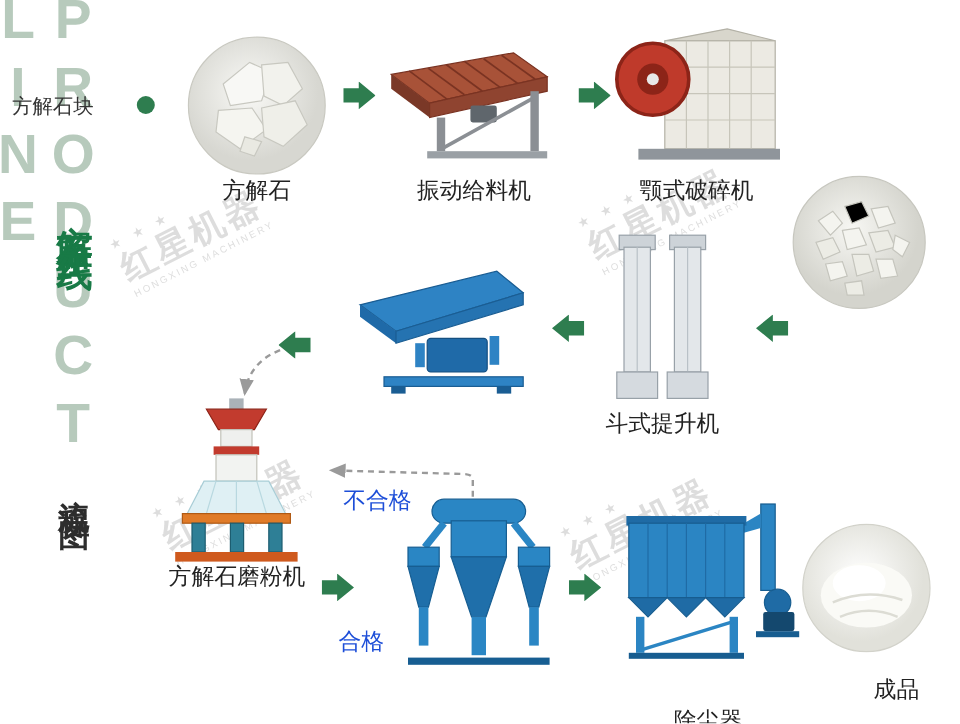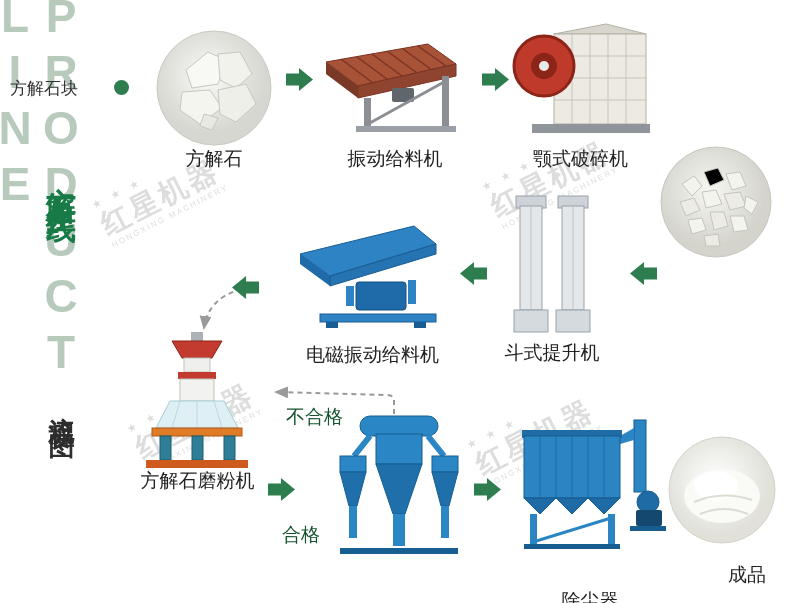--- a/index.html
+++ b/index.html
@@ -9,21 +9,21 @@
   #banner{position:absolute;left:-8px;top:-10px;font-size:46px;font-weight:bold;
           color:#b7cabc;letter-spacing:4px;line-height:1;}
   #title-green{position:absolute;left:40px;top:163px;font-size:30px;font-weight:bold;
           color:#187a46;letter-spacing:5px;}
   #title-sub{position:absolute;left:45px;top:396px;font-size:26px;font-weight:bold;
           color:#2d2d2d;letter-spacing:9px;}
   #material-label{position:absolute;left:10px;top:77px;font-size:17px;color:#333;}
   #material-dot{position:absolute;left:114px;top:80px;width:15px;height:15px;
           border-radius:50%;background:#2e7d4f;}
   .lbl{position:absolute;text-align:center;font-size:19px;color:#222;}
-  .tag{position:absolute;font-size:19px;color:#14532d;}
+  .tag{position:absolute;font-size:19px;color:#1d4ed8;}
   .node{position:absolute;}
   .arrow{position:absolute;width:27px;height:23px;background:#2e7d4f;}
   .arrow.right{clip-path:polygon(0 24%,48% 24%,48% 0,100% 50%,48% 100%,48% 76%,0 76%);}
   .arrow.left{clip-path:polygon(100% 24%,52% 24%,52% 0,0 50%,52% 100%,52% 76%,100% 76%);}
   .wm{position:absolute;transform:rotate(-27deg);color:#c2c2c2;opacity:.55;
       pointer-events:none;line-height:1.15;}
   .wm .s{font-size:11px;letter-spacing:4px;}
   .wm .t{font-size:29px;font-weight:bold;letter-spacing:3px;}
   .wm .u{font-size:8px;letter-spacing:2px;}
   svg{display:block;}
@@ -168,21 +168,20 @@
     <polygon points="14,34 128,6 150,24 44,56" fill="#2e83c4" stroke="#1a5d93"></polygon>
     <polygon points="14,34 44,56 44,66 14,44" fill="#1f6aa8"></polygon>
     <polygon points="44,56 150,24 150,34 44,66" fill="#2573b1" stroke="#1a5d93"></polygon>
     <rect x="60" y="66" width="8" height="20" fill="#2e83c4"></rect>
     <rect x="122" y="60" width="8" height="24" fill="#2e83c4"></rect>
     <rect x="70" y="62" width="50" height="28" rx="3" fill="#1f6aa8" stroke="#154f80"></rect>
     <rect x="34" y="94" width="116" height="8" fill="#2e83c4" stroke="#1a5d93"></rect>
     <rect x="40" y="102" width="12" height="6" fill="#1a5d93"></rect>
     <rect x="128" y="102" width="12" height="6" fill="#1a5d93"></rect>
   </svg>
-  <div class="lbl" style="left:280px;top:342px;width:185px;">电磁振动给料机</div>
 
   <div class="arrow left" style="left:232px;top:276px;"></div>
 
   <svg class="node" style="left:136px;top:330px;" width="122" height="140" viewBox="0 0 122 140">
     <rect x="55" y="2" width="12" height="9" fill="#aab2b8"></rect>
     <polygon points="36,11 86,11 76,28 46,28" fill="#c23b2e" stroke="#8d2317"></polygon>
     <rect x="48" y="28" width="26" height="14" fill="#eff0ee" stroke="#c2c2ba"></rect>
     <rect x="42" y="42" width="38" height="7" fill="#c23b2e"></rect>
     <rect x="44" y="49" width="34" height="22" fill="#f2f3f1" stroke="#c2c2ba"></rect>
     <polygon points="34,71 88,71 102,98 20,98" fill="#dff0f4" stroke="#a8cdd6"></polygon>

